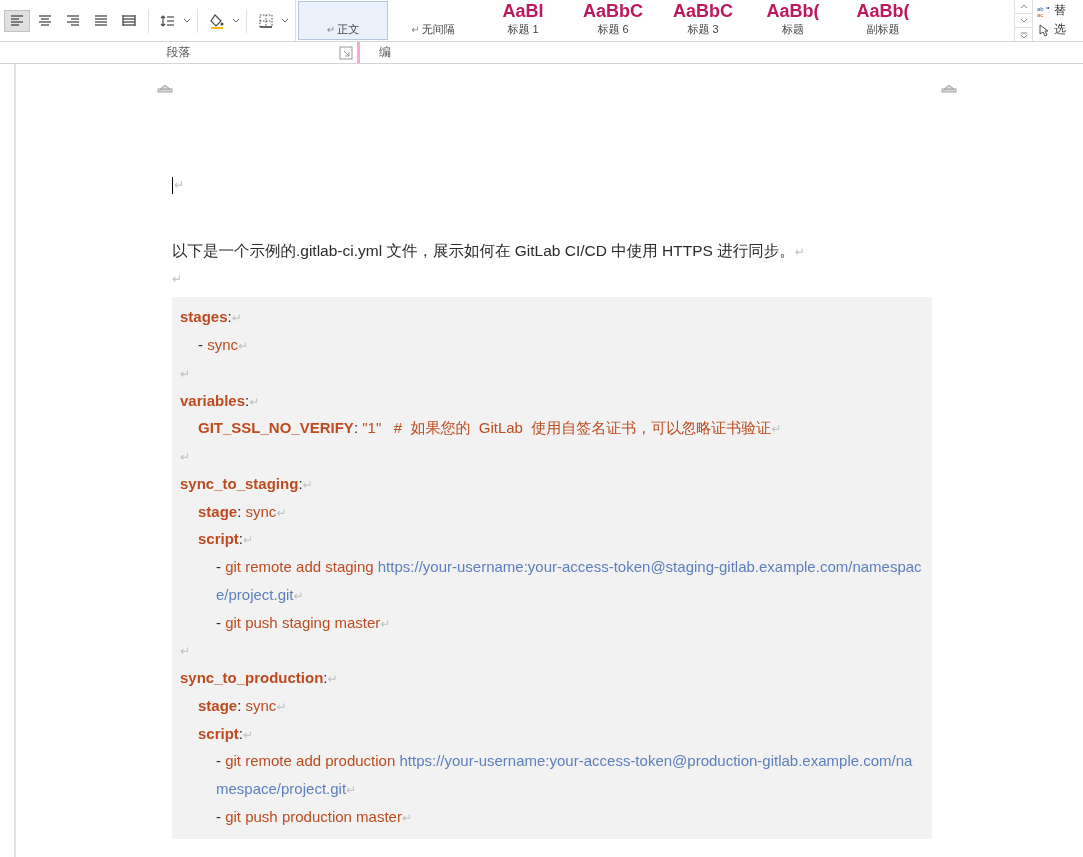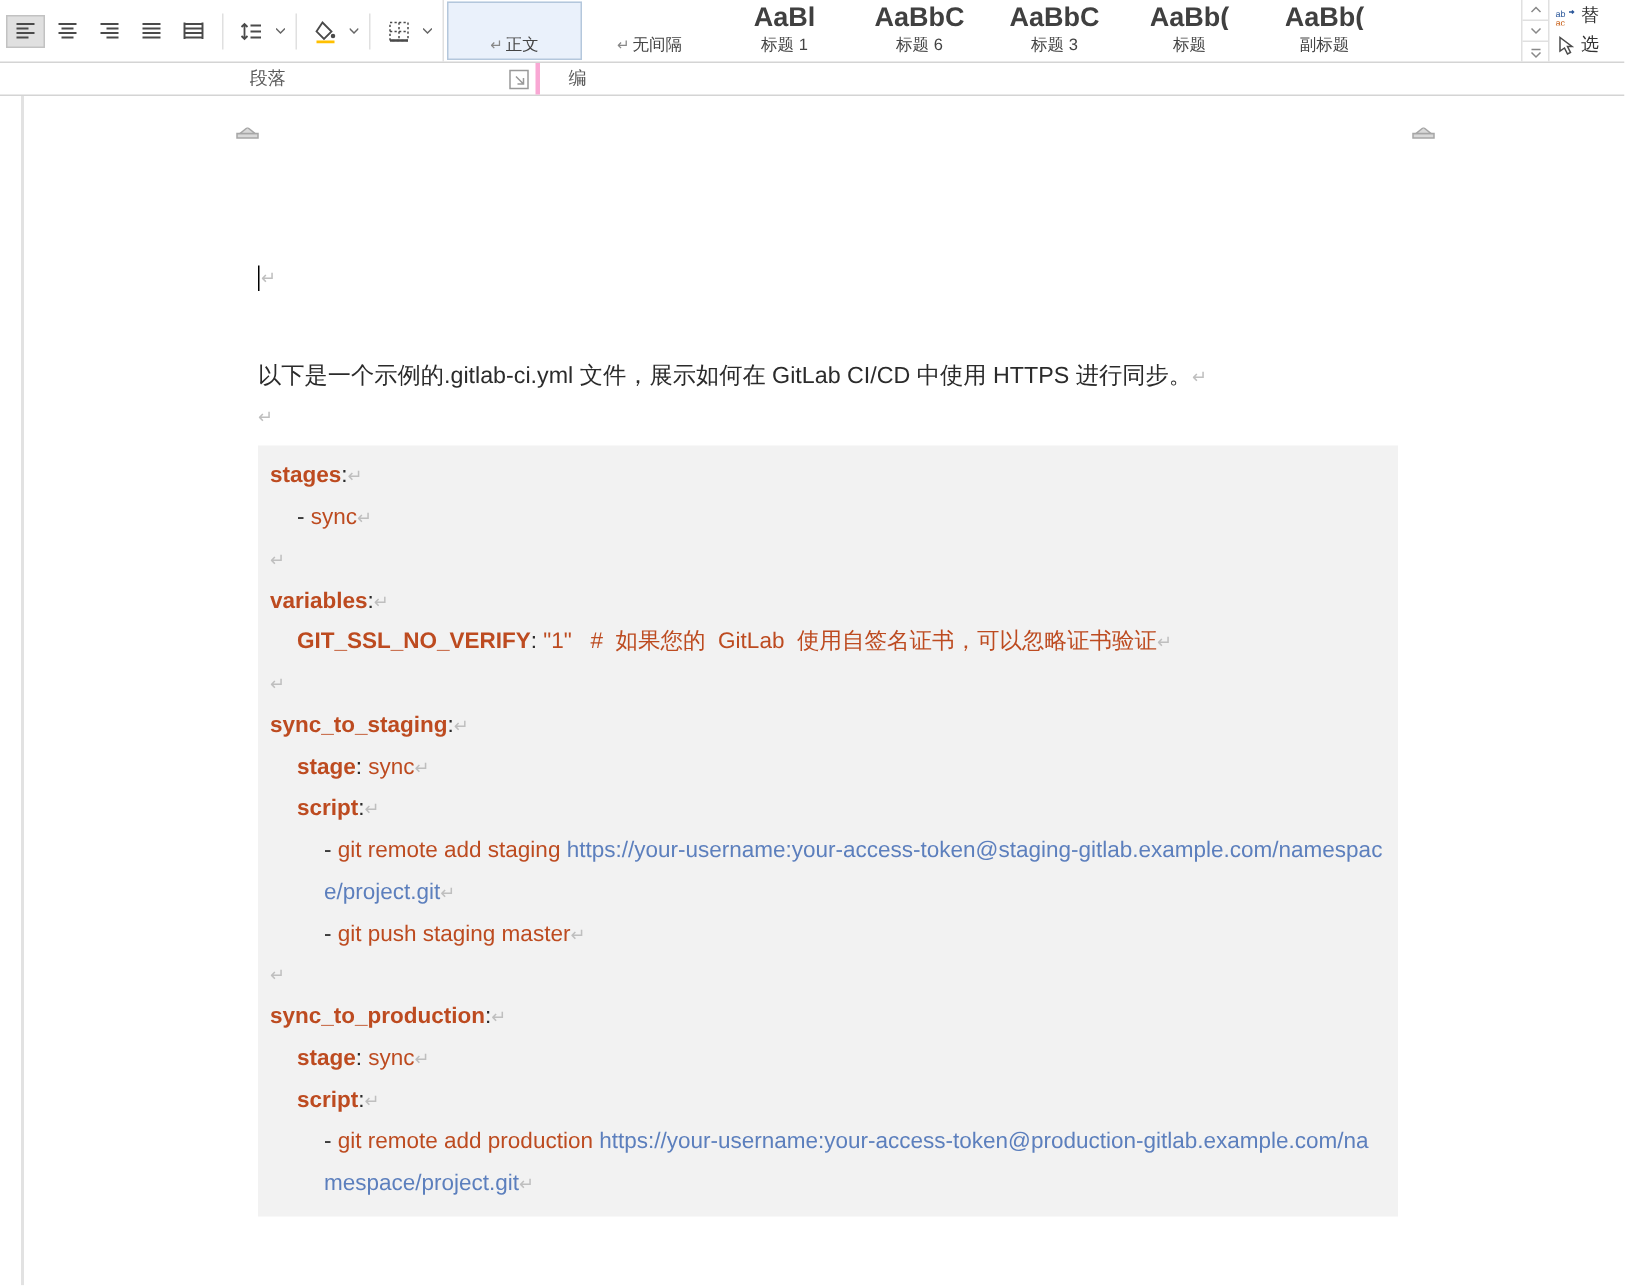--- a/index.html
+++ b/index.html
@@ -109,21 +109,21 @@
     align-items:center;
     justify-content:flex-end;
     padding-bottom:2px;
     cursor:pointer;
     overflow:hidden;
     position:relative;
   }
   .style-item.selected { border-color:#b4c7dc; background:#eaf1fb;}
   .style-preview {
     font-size:18px;
-    color:#404040;
+    color:#be185d;
     font-weight:600;
     line-height:1;
     margin-bottom:2px;
     overflow:hidden;
     height:18px;
   }
   .style-label { font-size:11px; color:#444; display:flex; align-items:center; gap:2px;}
   .pmark { font-size:10px; color:#888;}
   .gallery-more {
     width:18px;
@@ -462,17 +462,18 @@
         <div class="code-line indent1"><span class="sub">stage</span>: <span class="val">sync</span><span class="enter">↵</span></div>
         <div class="code-line indent1"><span class="sub">script</span>:<span class="enter">↵</span></div>
         <div class="code-line indent2">- <span class="val">git remote add staging</span> <span class="url">https://your-username:your-access-token@staging-gitlab.example.com/namespace/project.git</span><span class="enter">↵</span></div>
         <div class="code-line indent2">- <span class="val">git push staging master</span><span class="enter">↵</span></div>
         <div class="code-line"><span class="enter">↵</span></div>
 
         <div class="code-line"><span class="kw">sync_to_production</span>:<span class="enter">↵</span></div>
         <div class="code-line indent1"><span class="sub">stage</span>: <span class="val">sync</span><span class="enter">↵</span></div>
         <div class="code-line indent1"><span class="sub">script</span>:<span class="enter">↵</span></div>
         <div class="code-line indent2">- <span class="val">git remote add production</span> <span class="url">https://your-username:your-access-token@production-gitlab.example.com/namespace/project.git</span><span class="enter">↵</span></div>
+        <div class="code-line indent2">- <span class="val">git push production master</span><span class="enter">↵</span></div>
       </div>
 
     </div>
   </div>
 </div>
 
 </body></html>

